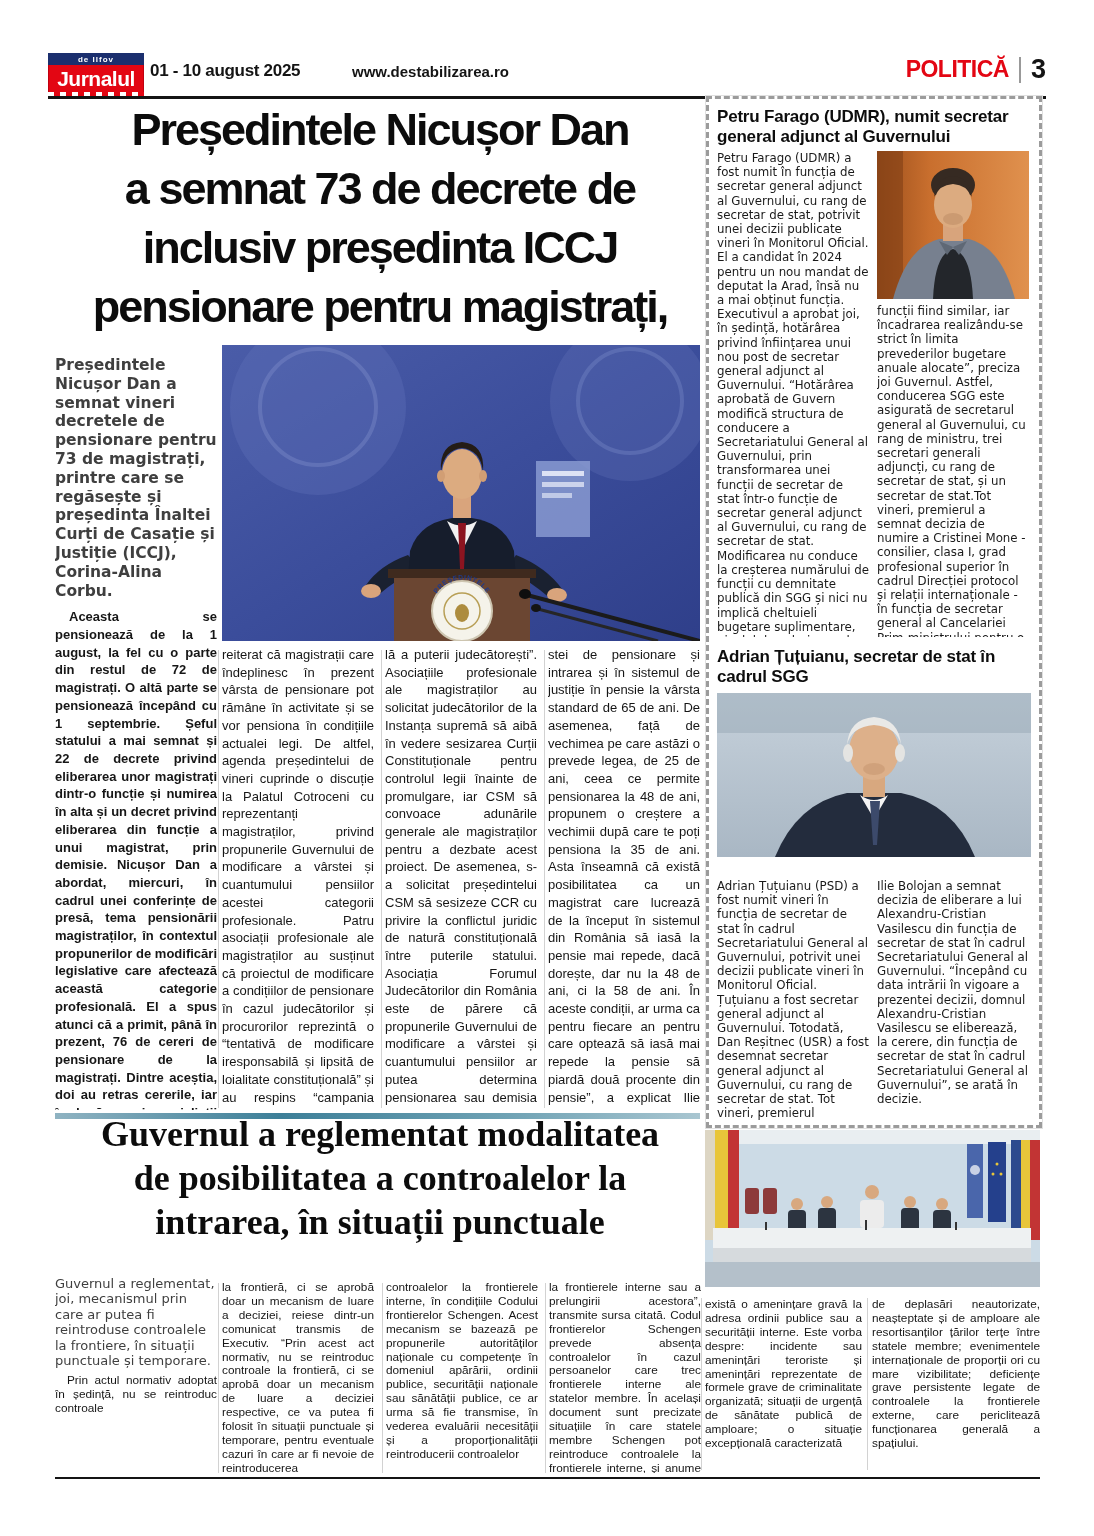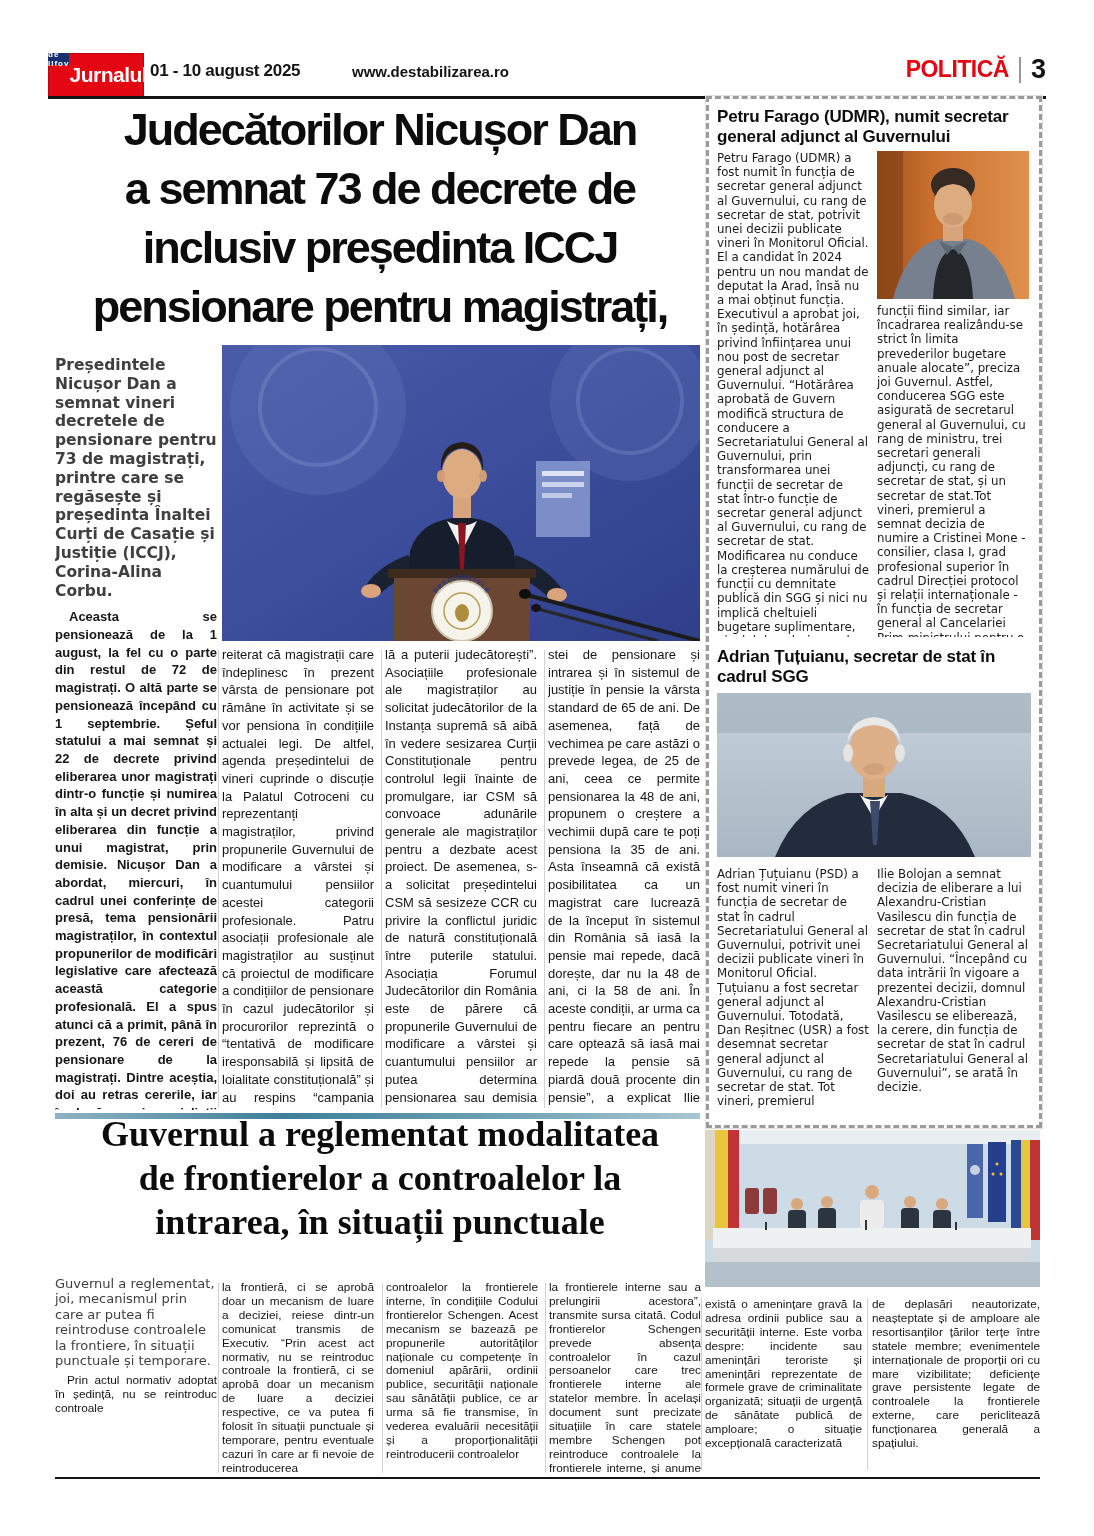--- a/index.html
+++ b/index.html
@@ -1,21 +1,21 @@
 <!DOCTYPE html>
 <html lang="ro"><head>
 <meta charset="utf-8">
 <style>
   html,body{margin:0;padding:0;background:#9a9a9a;}
   .page{position:relative;width:1094px;height:1536px;margin:0 auto;background:#ffffff;
         font-family:"Liberation Sans",sans-serif;color:#141414;overflow:hidden;}
   .abs{position:absolute;}
 
   
-  .logo{left:48px;top:53px;width:96px;height:44px;background:#e30613;display:flex;flex-direction:row;
+  .logo{left:48px;top:53px;width:96px;height:44px;background:#e30613;display:flex;flex-direction:column;
         box-shadow:0 0 0 1px #c00010 inset;}
   .logo-top{height:12px;background:#1b2f6e;color:#fff;font-size:8px;font-weight:700;
             display:flex;align-items:center;justify-content:center;letter-spacing:1px;}
   .logo-main{flex:1;display:flex;align-items:center;justify-content:center;color:#fff;
              font-weight:700;font-size:21px;letter-spacing:-0.5px;}
   .logo-bottom{height:5px;background:repeating-linear-gradient(90deg,#fff 0 6px,#e30613 6px 12px);}
   .issue-date{left:150px;top:61px;font-weight:700;font-size:17px;letter-spacing:-0.3px;}
   .website{left:352px;top:63px;font-weight:700;font-size:15px;}
   .section-wrap{right:48px;top:54px;display:flex;align-items:center;gap:10px;}
   .section-label{color:#e30613;font-weight:800;font-size:23px;letter-spacing:-0.5px;}
@@ -39,21 +39,21 @@
   .sb-box{left:706px;top:96px;width:336px;height:1032px;border:3px dashed #9b9b9b;
           box-shadow:0 0 0 1px #e0e0e0;box-sizing:border-box;padding:8px;background:#fff;}
   .sb-title{font-weight:800;font-size:17px;line-height:20px;letter-spacing:-0.2px;color:#0d0d0d;}
   .sb-row{display:flex;gap:8px;margin-top:4px;}
   .sb-col{width:152px;overflow:hidden;}
   .sb-txt{font-family:"DejaVu Sans",sans-serif;font-size:11.8px;line-height:14.2px;color:#1a1a1a;}
   .sb-photo{display:block;}
   .a1-row{height:486px;}
   .a2-title{margin-top:10px;}
   .a2-photo{margin-top:6px;}
-  .a2-row{height:242px;margin-top:10px;}
+  .a2-row{height:242px;margin-top:22px;}
 
   
   .b-headline{left:58px;top:1112px;width:644px;text-align:center;font-family:"Liberation Serif",serif;
               font-weight:700;font-size:36px;line-height:44px;color:#0c0c0c;}
   .btm-lead{font-family:"DejaVu Sans",sans-serif;color:#3f3f3f;font-size:13px;line-height:15.4px;}
   .btm-col1{left:55px;top:1276px;width:162px;height:196px;overflow:hidden;}
   .btm-txt{font-size:11.8px;line-height:13.9px;text-align:justify;color:#161616;}
   .btm-txt.first{margin-top:6px;text-indent:12px;}
   .btm-col{top:1281px;width:152px;height:192px;overflow:hidden;}
   .btm-col.low{top:1298px;height:172px;}
@@ -73,21 +73,21 @@
   <div class="abs issue-date">01 - 10 august 2025</div>
   <div class="abs website">www.destabilizarea.ro</div>
   <div class="abs section-wrap">
     <span class="section-label">POLITICĂ</span>
     <span class="section-sep"></span>
     <span class="page-number">3</span>
   </div>
   <div class="abs header-rule"></div>
 
   <div class="abs headline">
-    <div>Judecătorilor Nicușor Dan</div>
+    <div>Președintele Nicușor Dan</div>
     <div>a semnat 73 de decrete de</div>
     <div>inclusiv  președinta ICCJ</div>
     <div>pensionare pentru magistrați,</div>
   </div>
 
   <div class="abs" style="left:222px;top:345px;width:478px;height:296px;">
     <svg width="478" height="296" viewBox="0 0 478 296">
       <defs>
         <linearGradient id="pgbg" x1="0" y1="0" x2="1" y2="1">
           <stop offset="0" stop-color="#4a5ca8"></stop>
@@ -248,21 +248,21 @@
       <rect x="8" y="118" width="318" height="14" fill="#d6dadd"></rect>
       <rect x="60" y="92" width="2" height="8" fill="#333"></rect>
         <rect x="160" y="90" width="2" height="10" fill="#333"></rect>
         <rect x="250" y="92" width="2" height="8" fill="#333"></rect>
       <rect x="0" y="132" width="335" height="25" fill="#b4c0ca"></rect>
     </svg>
   </div>
 
   <div class="abs b-headline">
     <div>Guvernul a reglementat modalitatea</div>
-    <div>de frontierelor a controalelor la</div>
+    <div>de posibilitatea a controalelor la</div>
     <div>intrarea, în situații punctuale</div>
   </div>
 
   <div class="abs btm-col1">
     <p class="btm-lead">Guvernul a reglementat, joi, mecanismul prin care ar putea fi reintroduse controalele la frontiere, în situații punctuale și temporare.</p>
     <p class="btm-txt first">Prin actul normativ adoptat în ședință, nu se reintroduc controale</p>
   </div>
   <div class="abs btm-col" style="left:222px;">
     <p class="btm-txt">la frontieră, ci se aprobă doar un mecanism de luare a deciziei, reiese dintr-un comunicat transmis de Executiv. “Prin acest act normativ, nu se reintroduc controale la frontieră, ci se aprobă doar un mecanism de luare a deciziei respective, ce va putea fi folosit în situații punctuale și temporare, pentru eventuale cazuri în care ar fi nevoie de reintroducerea</p>
   </div>

